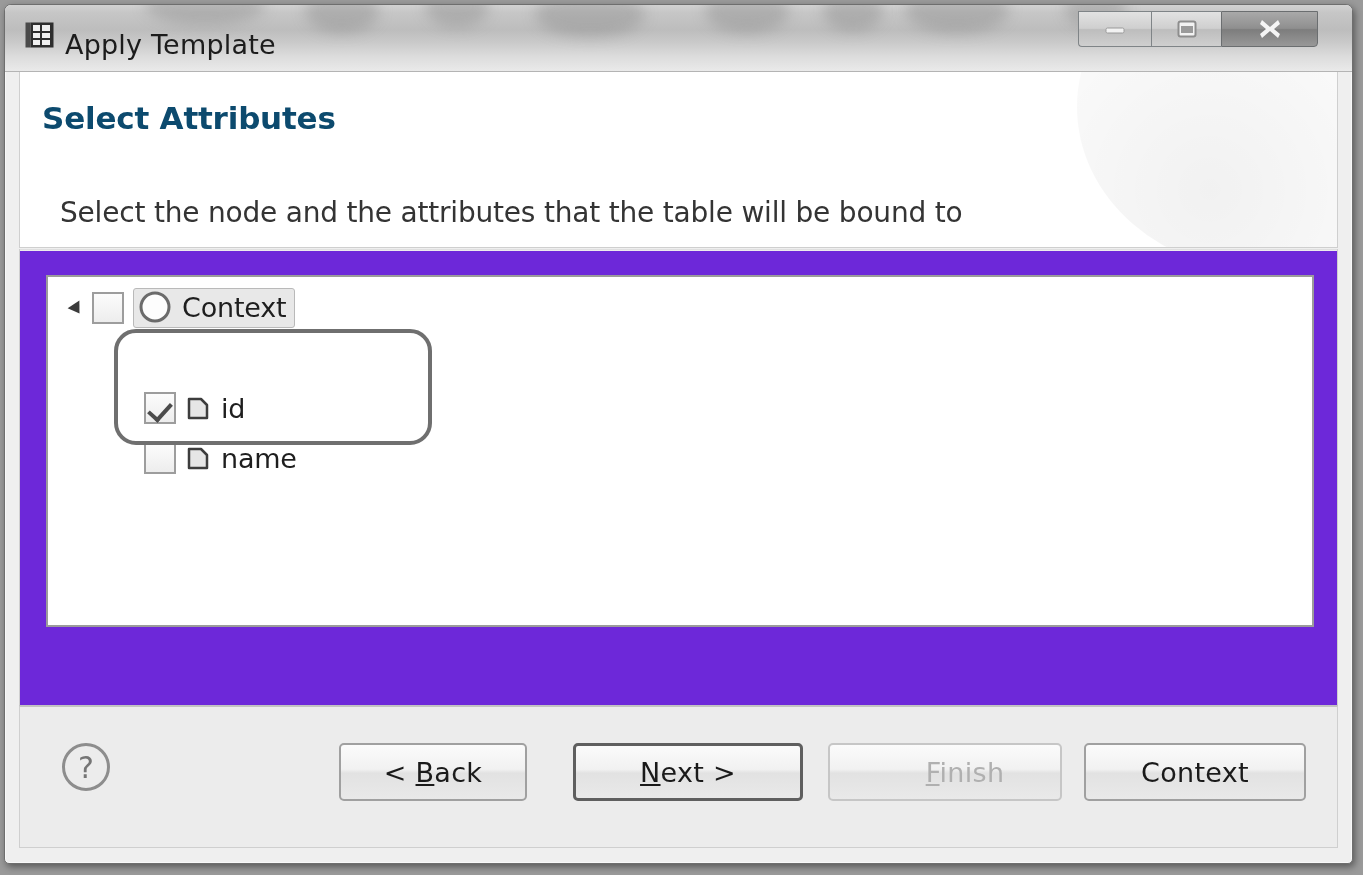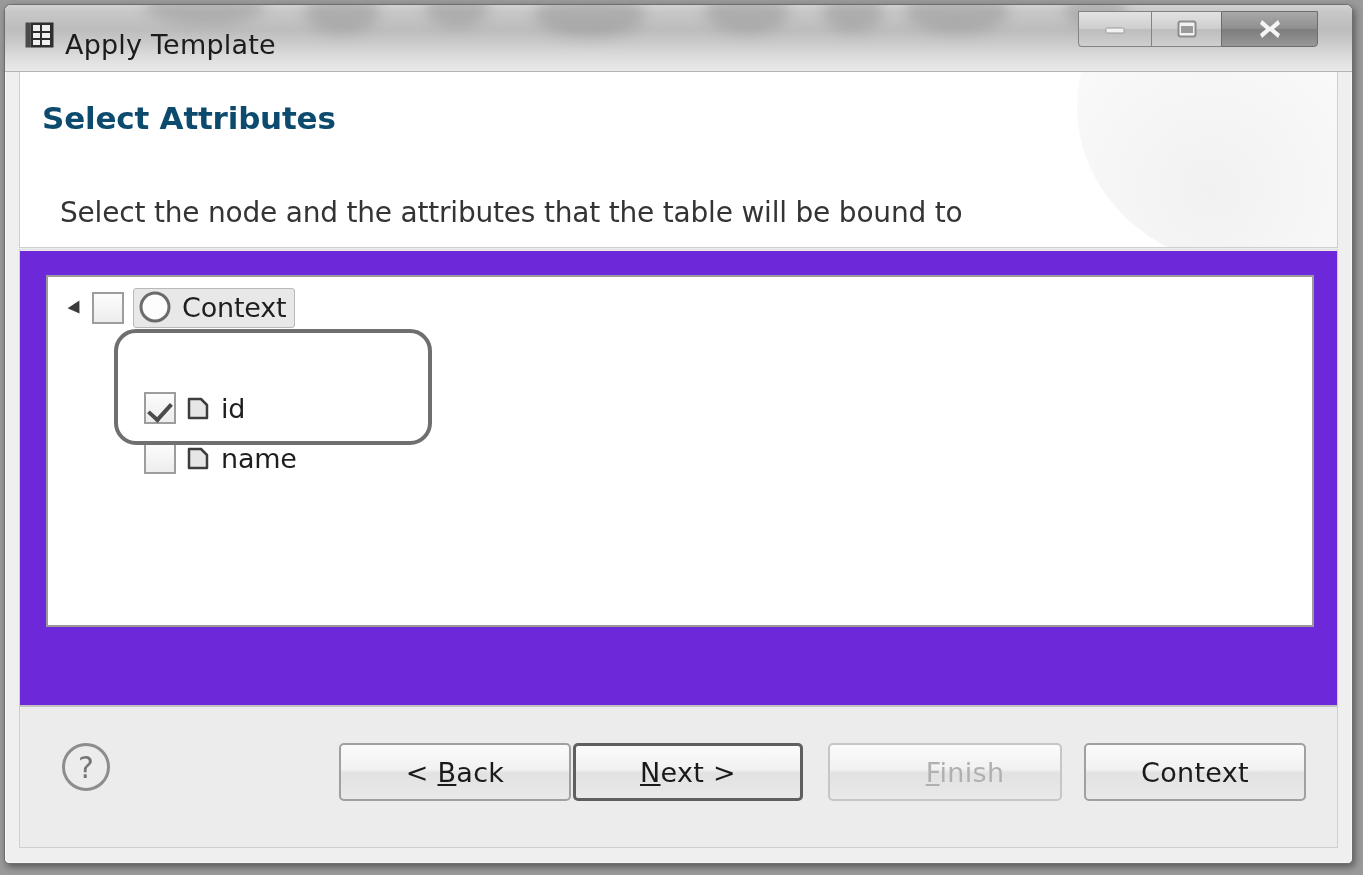--- a/index.html
+++ b/index.html
@@ -294,21 +294,21 @@
     justify-content: center;
     font-size: 27px;
     color: #1a1a1a;
     font-family: "DejaVu Sans", sans-serif;
     letter-spacing: .3px;
   }
   .dbtn.default { border: 3px solid #5f5f5f; text-align: right; }
   .dbtn.disabled { color: #b0b0b0; border-color: #c6c6c6; }
   .dbtn u { text-underline-offset: 2px; }
 
-  #btn-back   { left: 319px; width: 232px; }
+  #btn-back   { left: 319px; width: 188px; }
   #btn-next   { left: 553px; width: 230px; }
   #btn-finish { left: 808px; width: 234px; padding-left: 40px; }
   #btn-cancel { left: 1064px; width: 222px; }
 </style>
 </head>
 <body>
 
 <div id="desktop">
 
   <div id="window">

